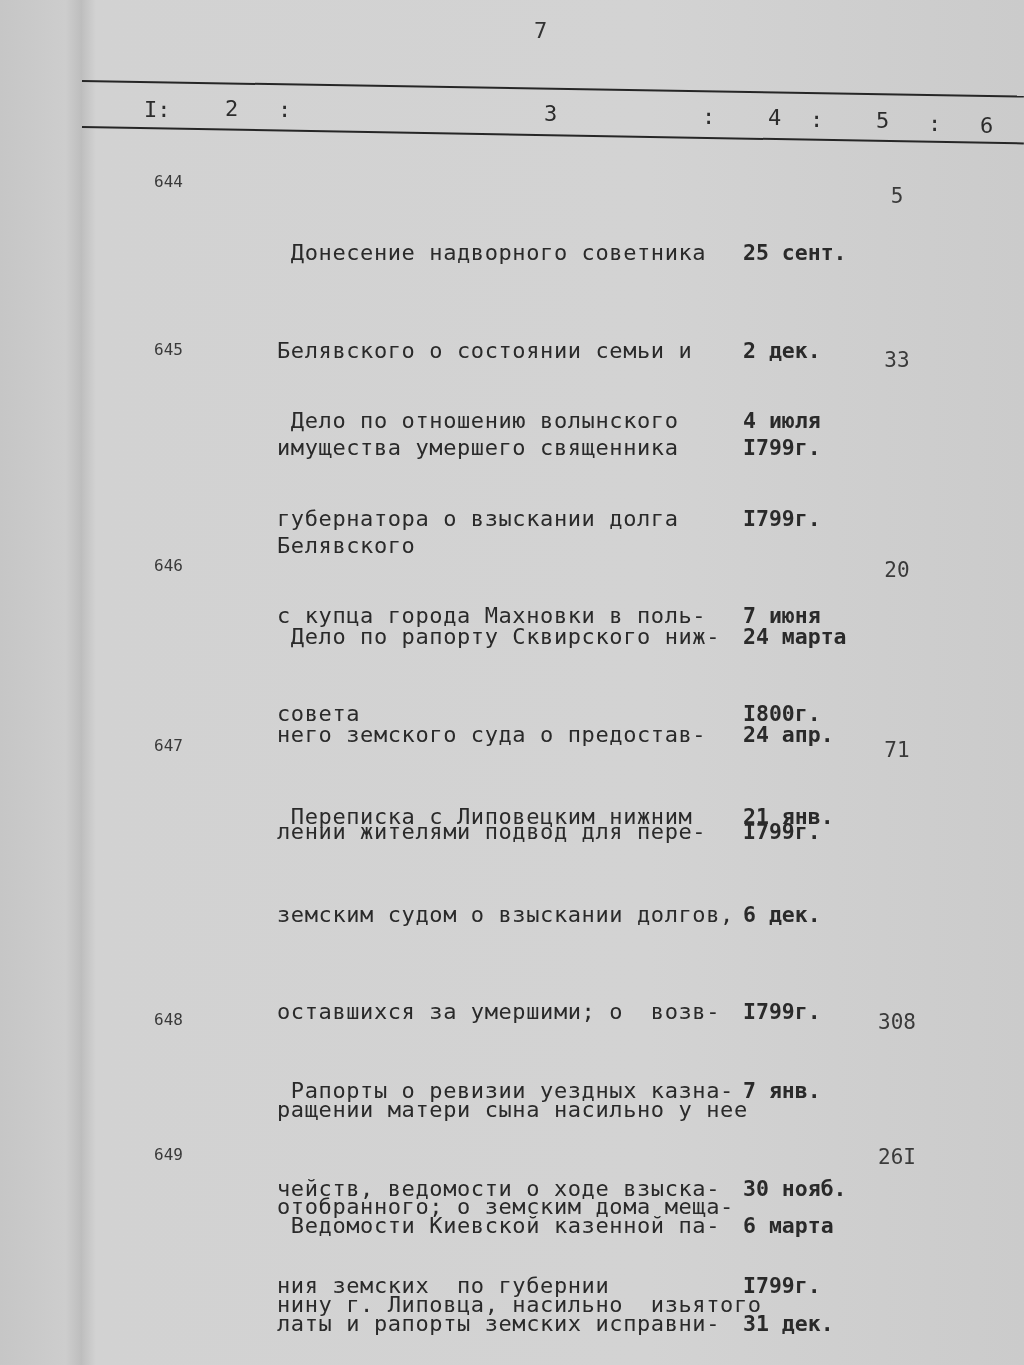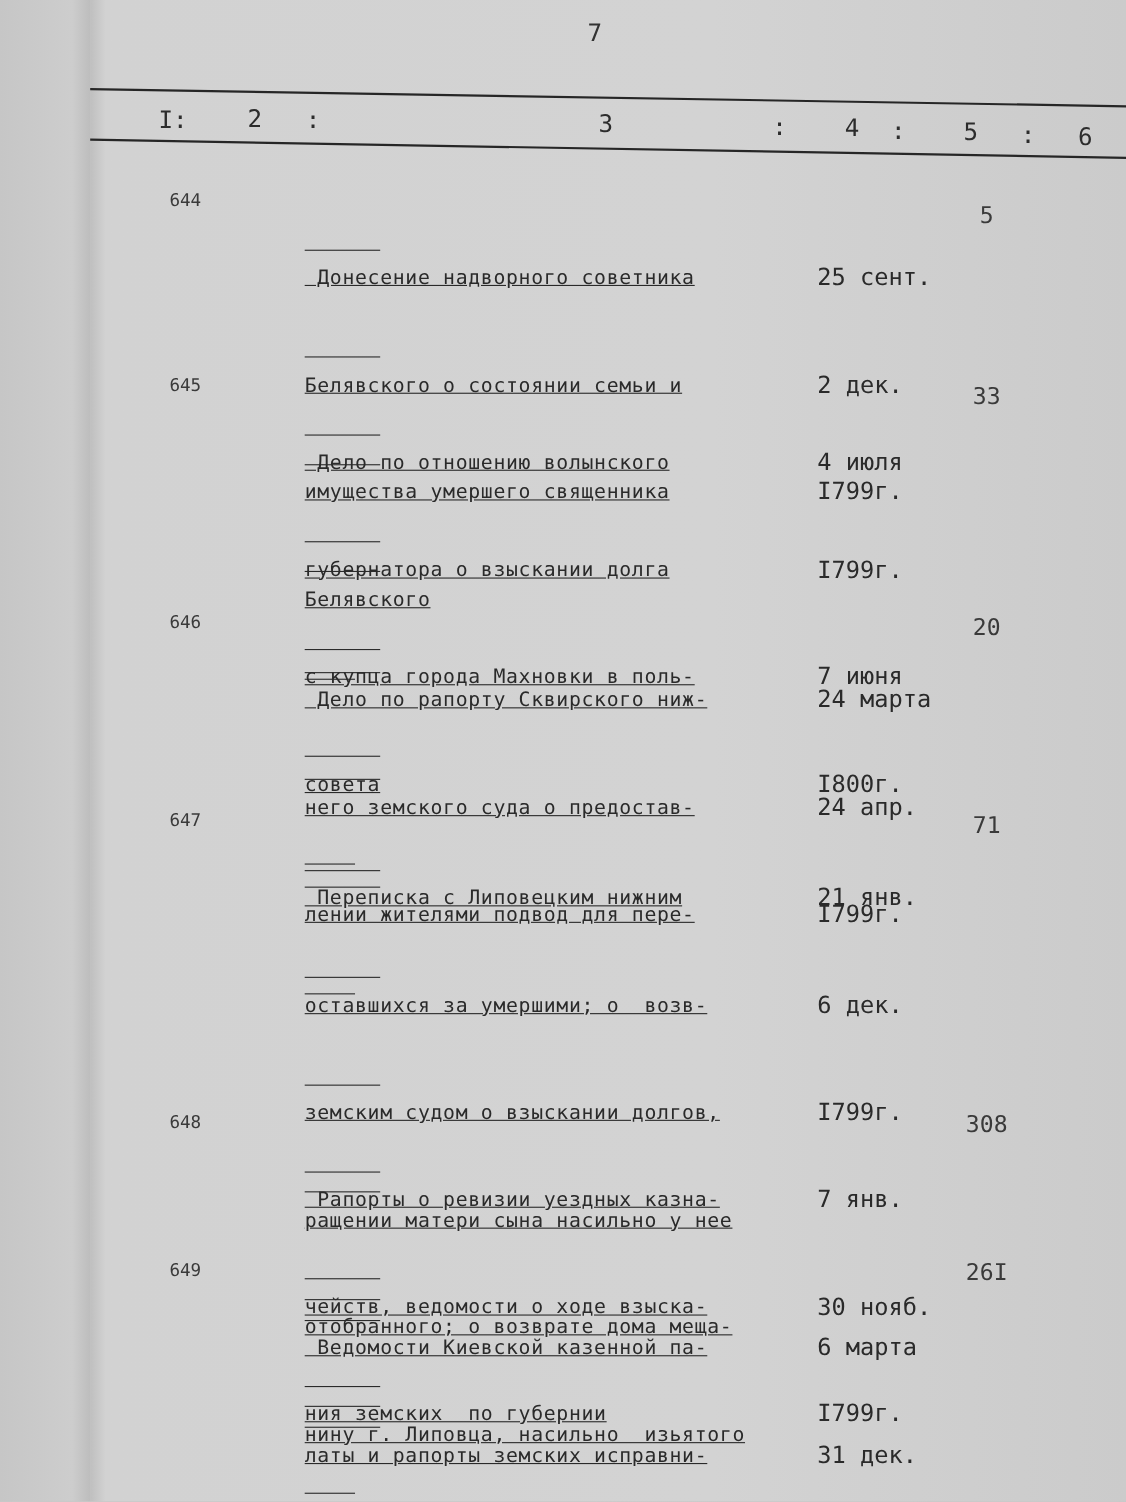--- a/index.html
+++ b/index.html
@@ -28,25 +28,25 @@
     .rule.bottom { top: 126px; transform: rotate(1.0deg); transform-origin: 0 0; }
     .header-cell {
       position: absolute; font-size: 22px; color: #2c2c2c;
     }
     .entry { position: absolute; left: 0; width: 942px; }
     .entry .num {
       position: absolute; left: 72px; top: 0; font-size: 16px; color: #3a3a3a;
     }
     .entry .title {
       position: absolute; left: 195px; top: 0; width: 450px;
-      font-size: 18px; line-height: 32.5px; white-space: pre; letter-spacing: 0.6px; text-decoration: underline;
+      font-size: 22px; line-height: 32.5px; white-space: pre; letter-spacing: 0.6px;
     }
     .entry .dates {
       position: absolute; left: 661px; top: 0; width: 120px;
-      font-size: 21.5px; line-height: 32.5px; white-space: pre;
+      font-size: 21.5px; line-height: 32.5px; white-space: pre; font-weight: bold;
     }
     .entry .sheets {
       position: absolute; left: 790px; top: 0; width: 50px; text-align: center;
       font-size: 21px; color: #3a3a3a;
     }
     .line { display: block; }
   </style>
 </head>
 <body>
 
@@ -116,24 +116,24 @@
       <span class="line">24 апр.</span>
       <span class="line">I799г.</span>
     </div>
     <span class="sheets" style="top:2px">20</span>
   </div>
 
   <div class="entry" style="top:736px">
     <span class="num">647</span>
     <div class="title">
       <span class="line"> Переписка с Липовецким нижним</span>
+      <span class="line">земским судом о взыскании долгов,</span>
       <span class="line">оставшихся за умершими; о  возв-</span>
-      <span class="line">земским судом о взыскании долгов,</span>
       <span class="line">ращении матери сына насильно у нее</span>
-      <span class="line">отобранного; о возврате дома меща-</span>
+      <span class="line">отобранного; о земским дома меща-</span>
       <span class="line">нину г. Липовца, насильно  изьятого</span>
       
     </div>
     <div class="dates">
       <span class="line">21 янв.</span>
       <span class="line">6 дек.</span>
       <span class="line">I799г.</span>
     </div>
     <span class="sheets" style="top:2px">71</span>
   </div>

